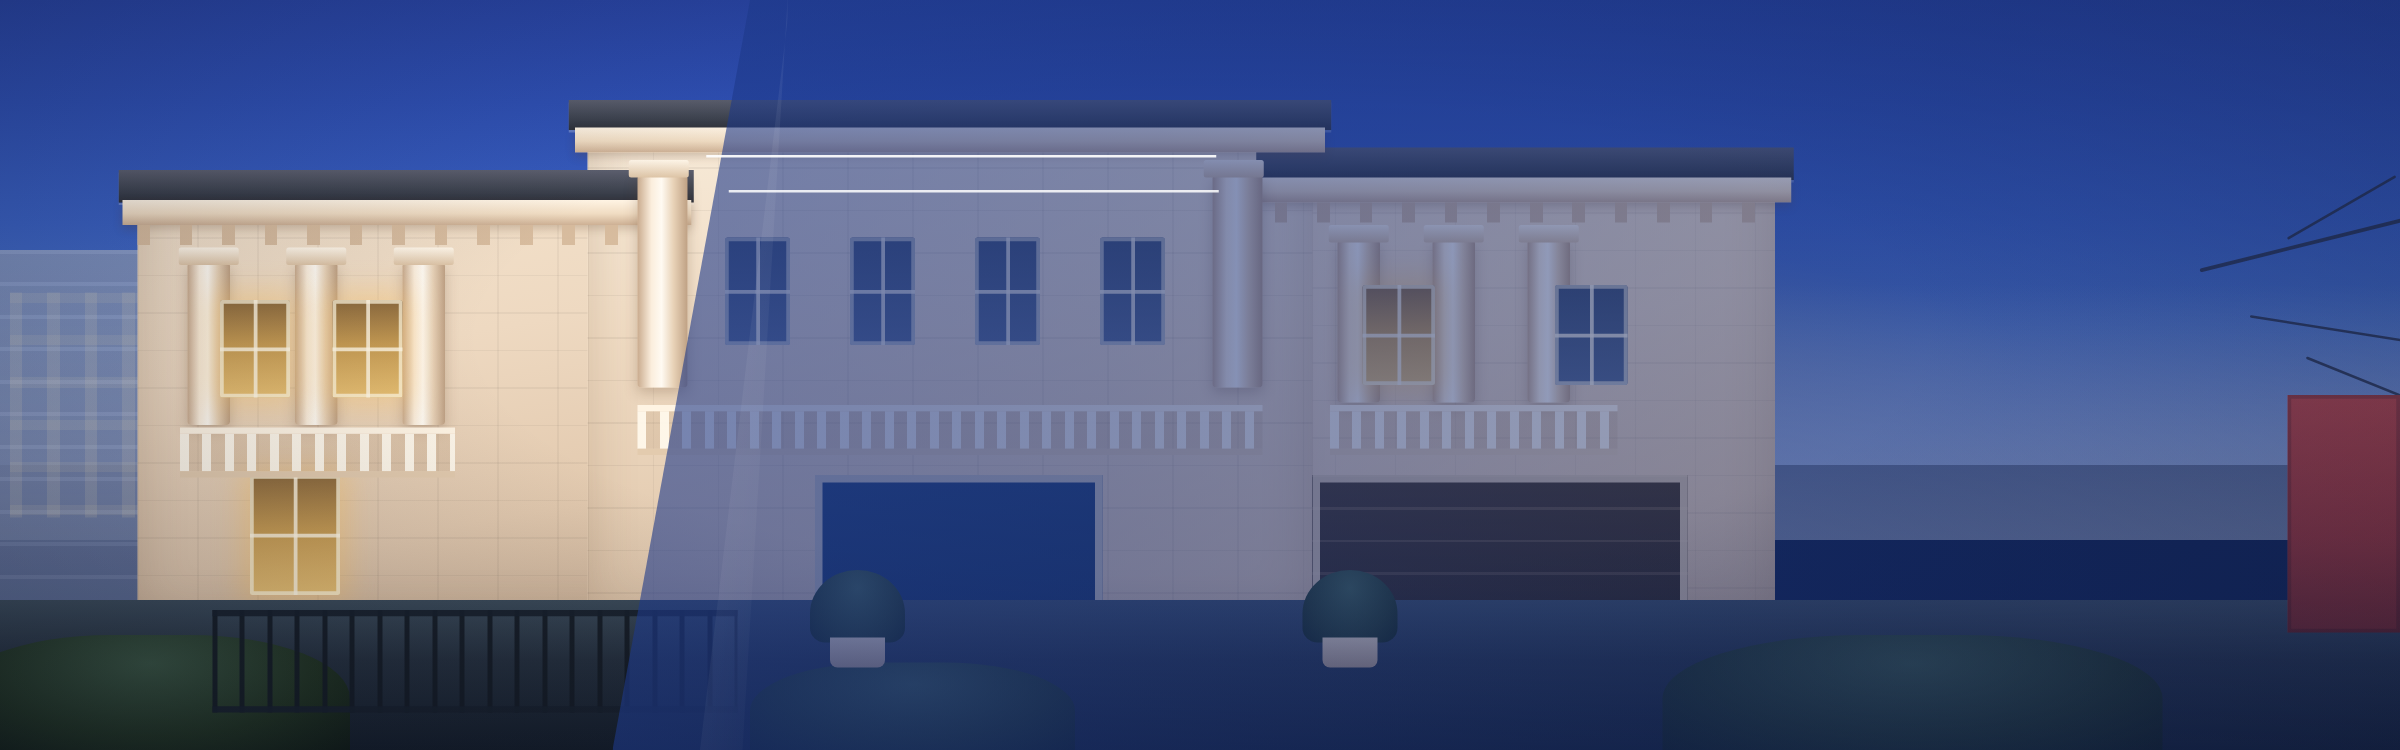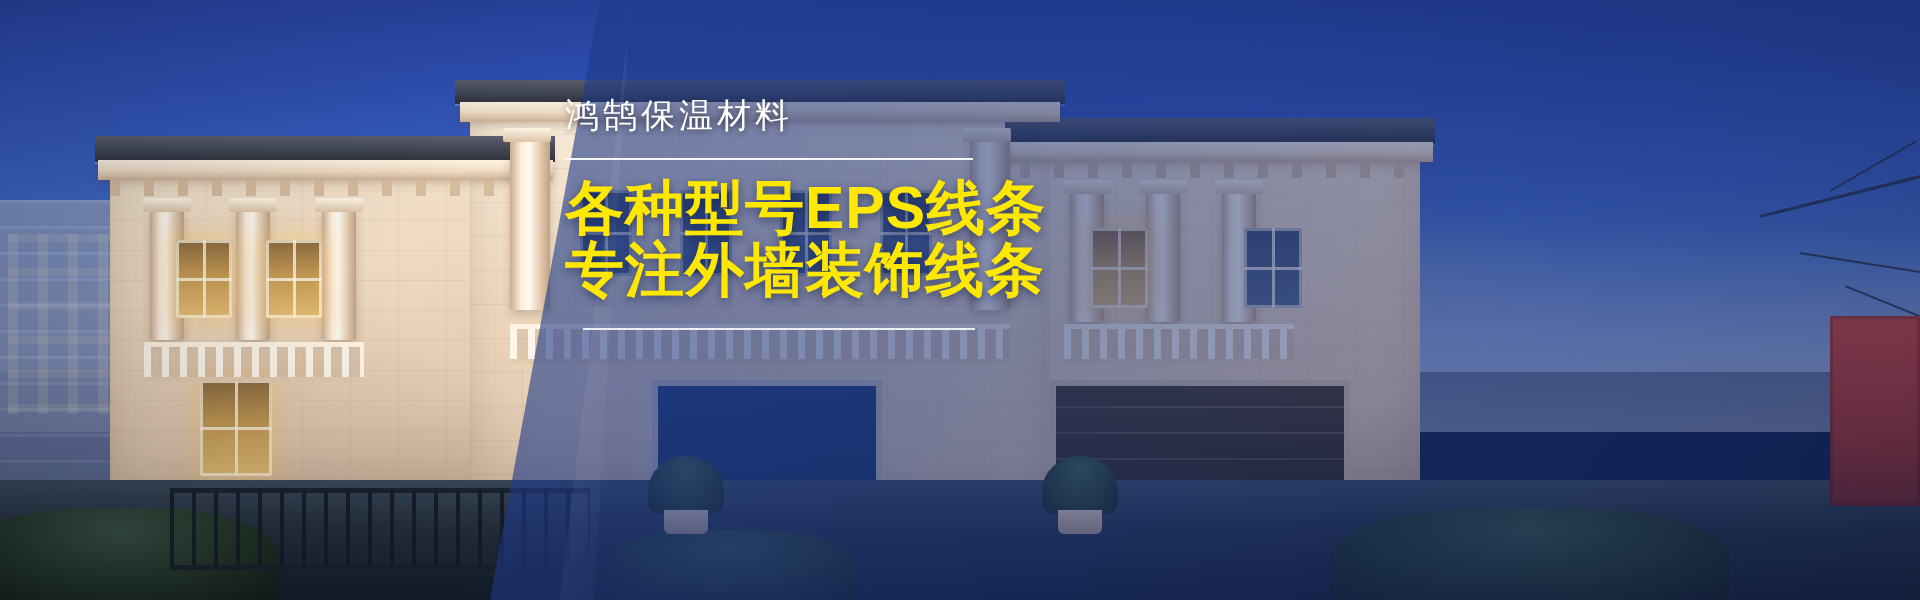--- a/index.html
+++ b/index.html
@@ -433,26 +433,21 @@
     <div class="red-box"></div>
 
     <div class="grade"></div>
   </div>
 
   <div class="overlay-panel"></div>
   <div class="overlay-edge"></div>
 
   <div class="text-block">
 
-    <div class="brand">鸿鹄保温材料</div>
 
     <div class="rule"></div>
 
-    <div class="headline">
-      <div class="headline-line">各种型号EPS线条</div>
-      <div class="headline-line">专注外墙装饰线条</div>
-    </div>
 
     <div class="rule-2"></div>
 
   </div>
 
 </div>
 
 </body></html>

